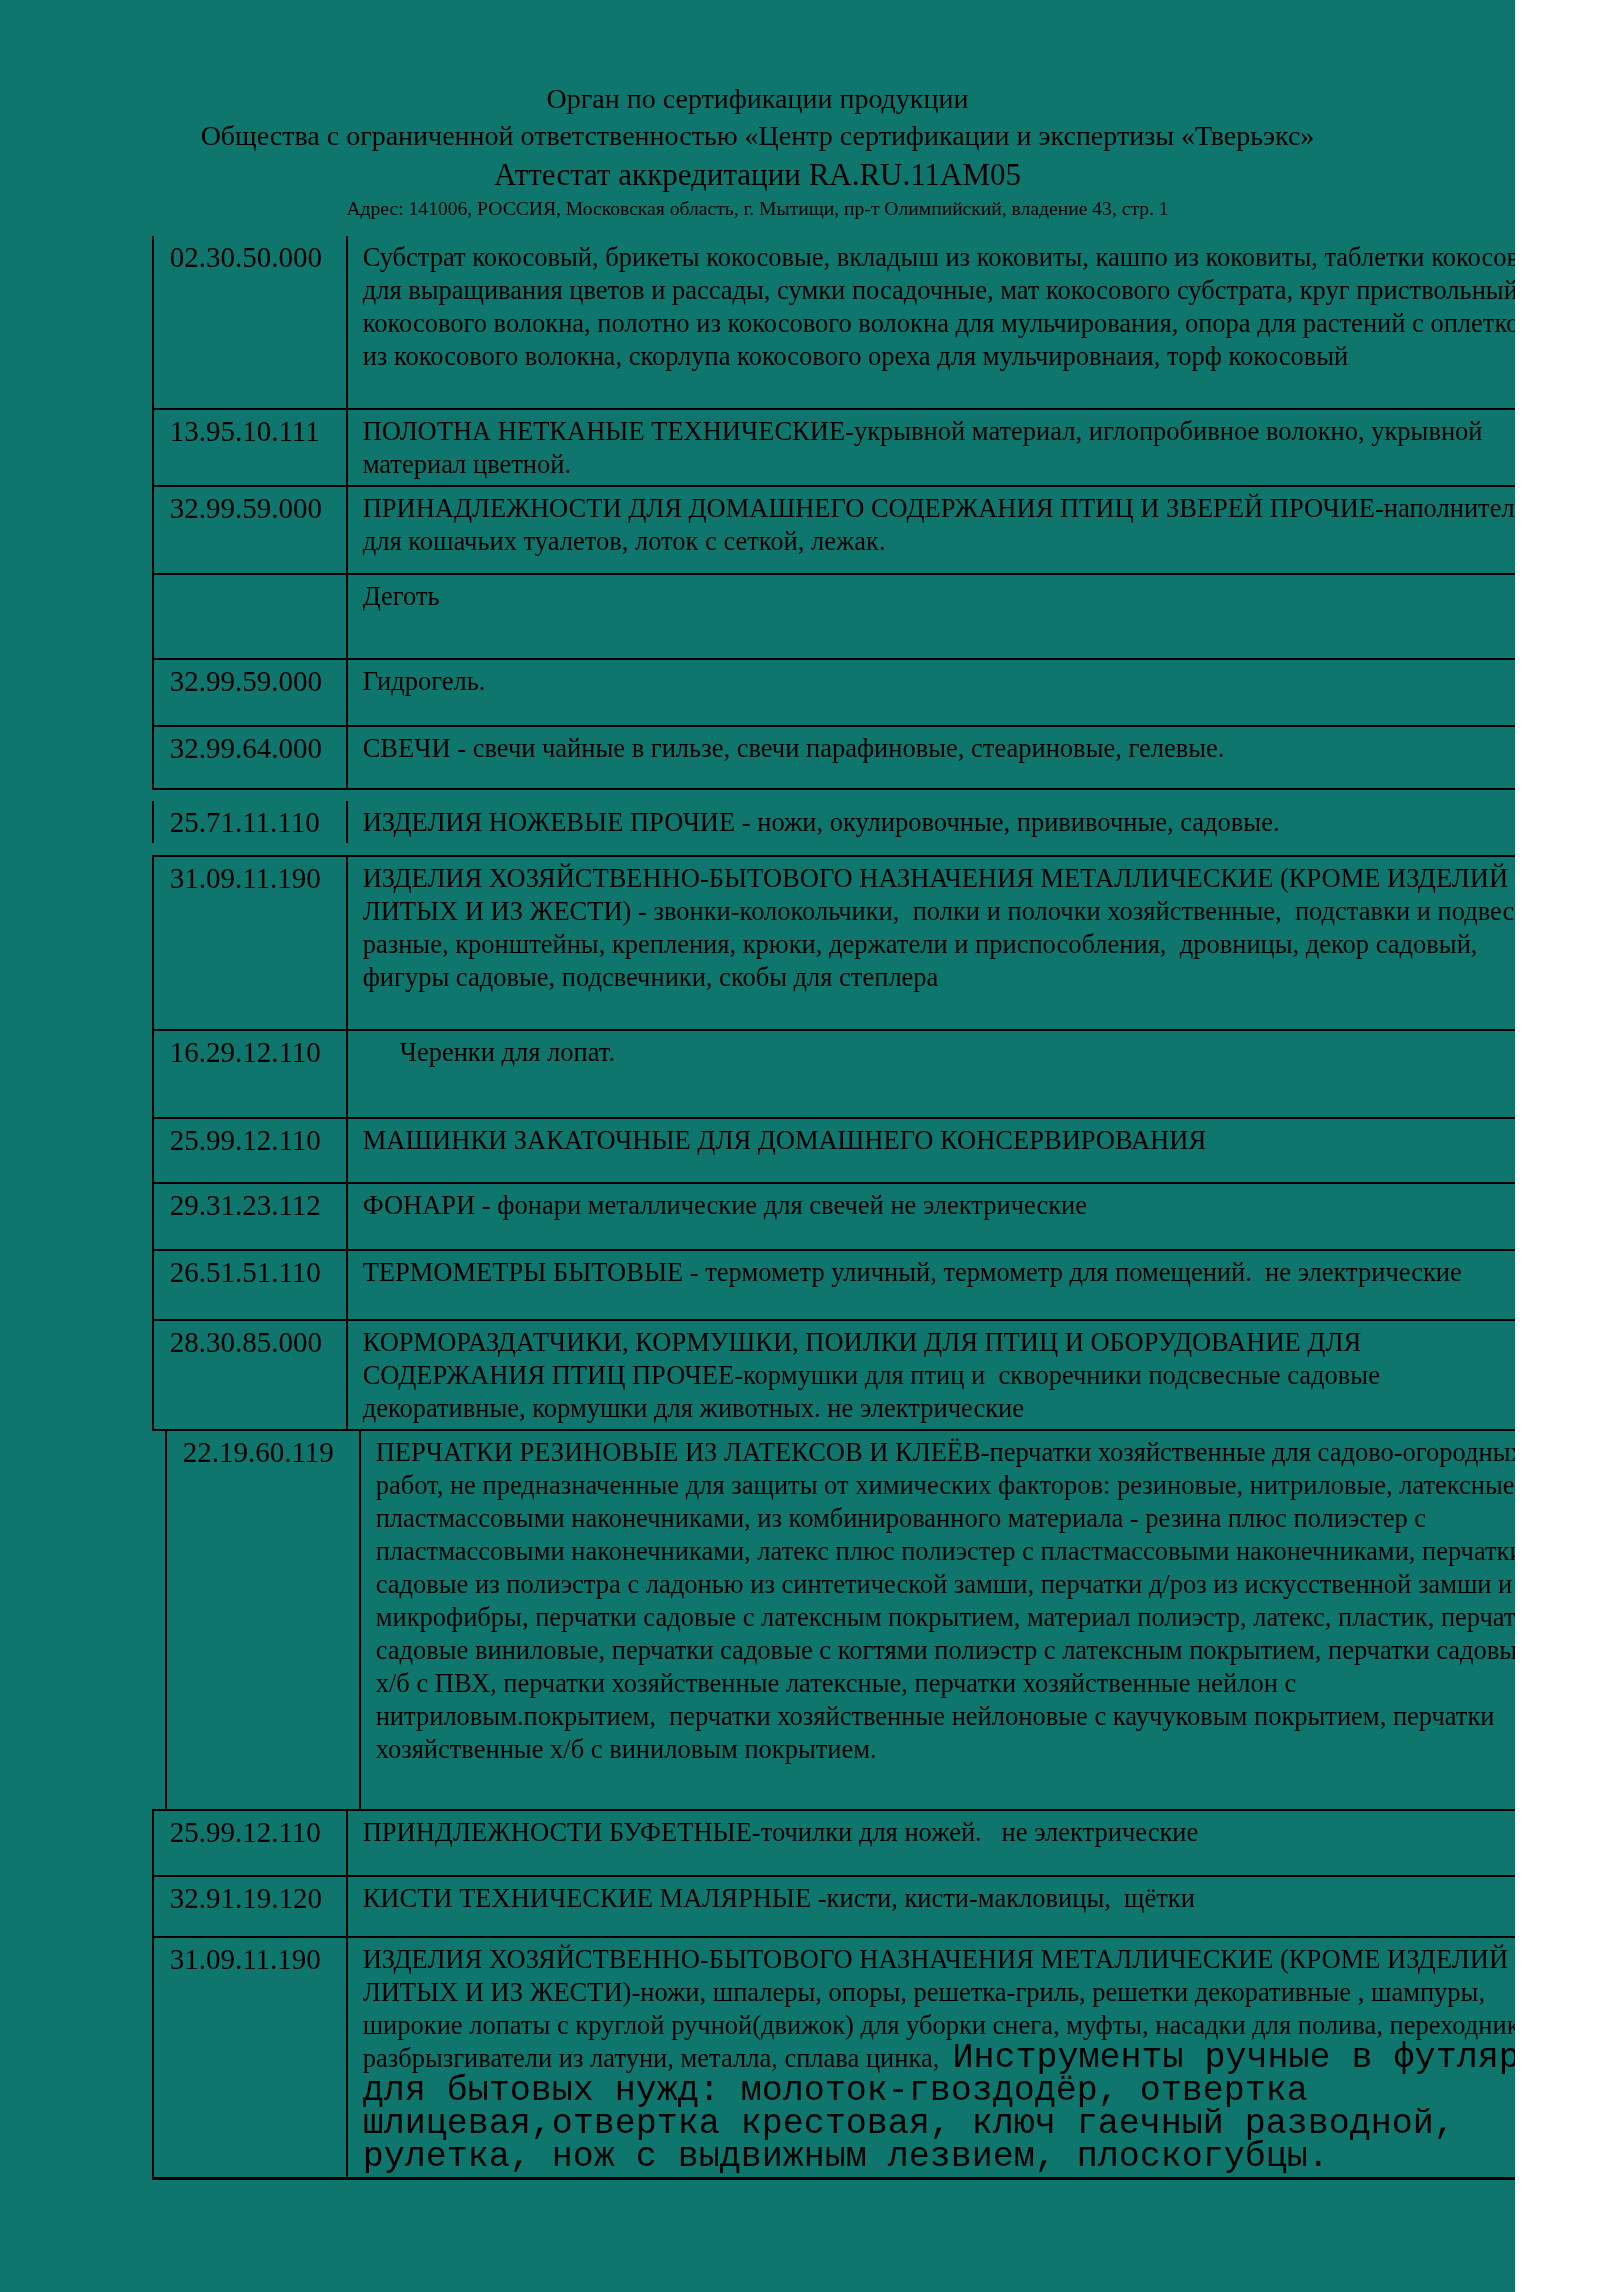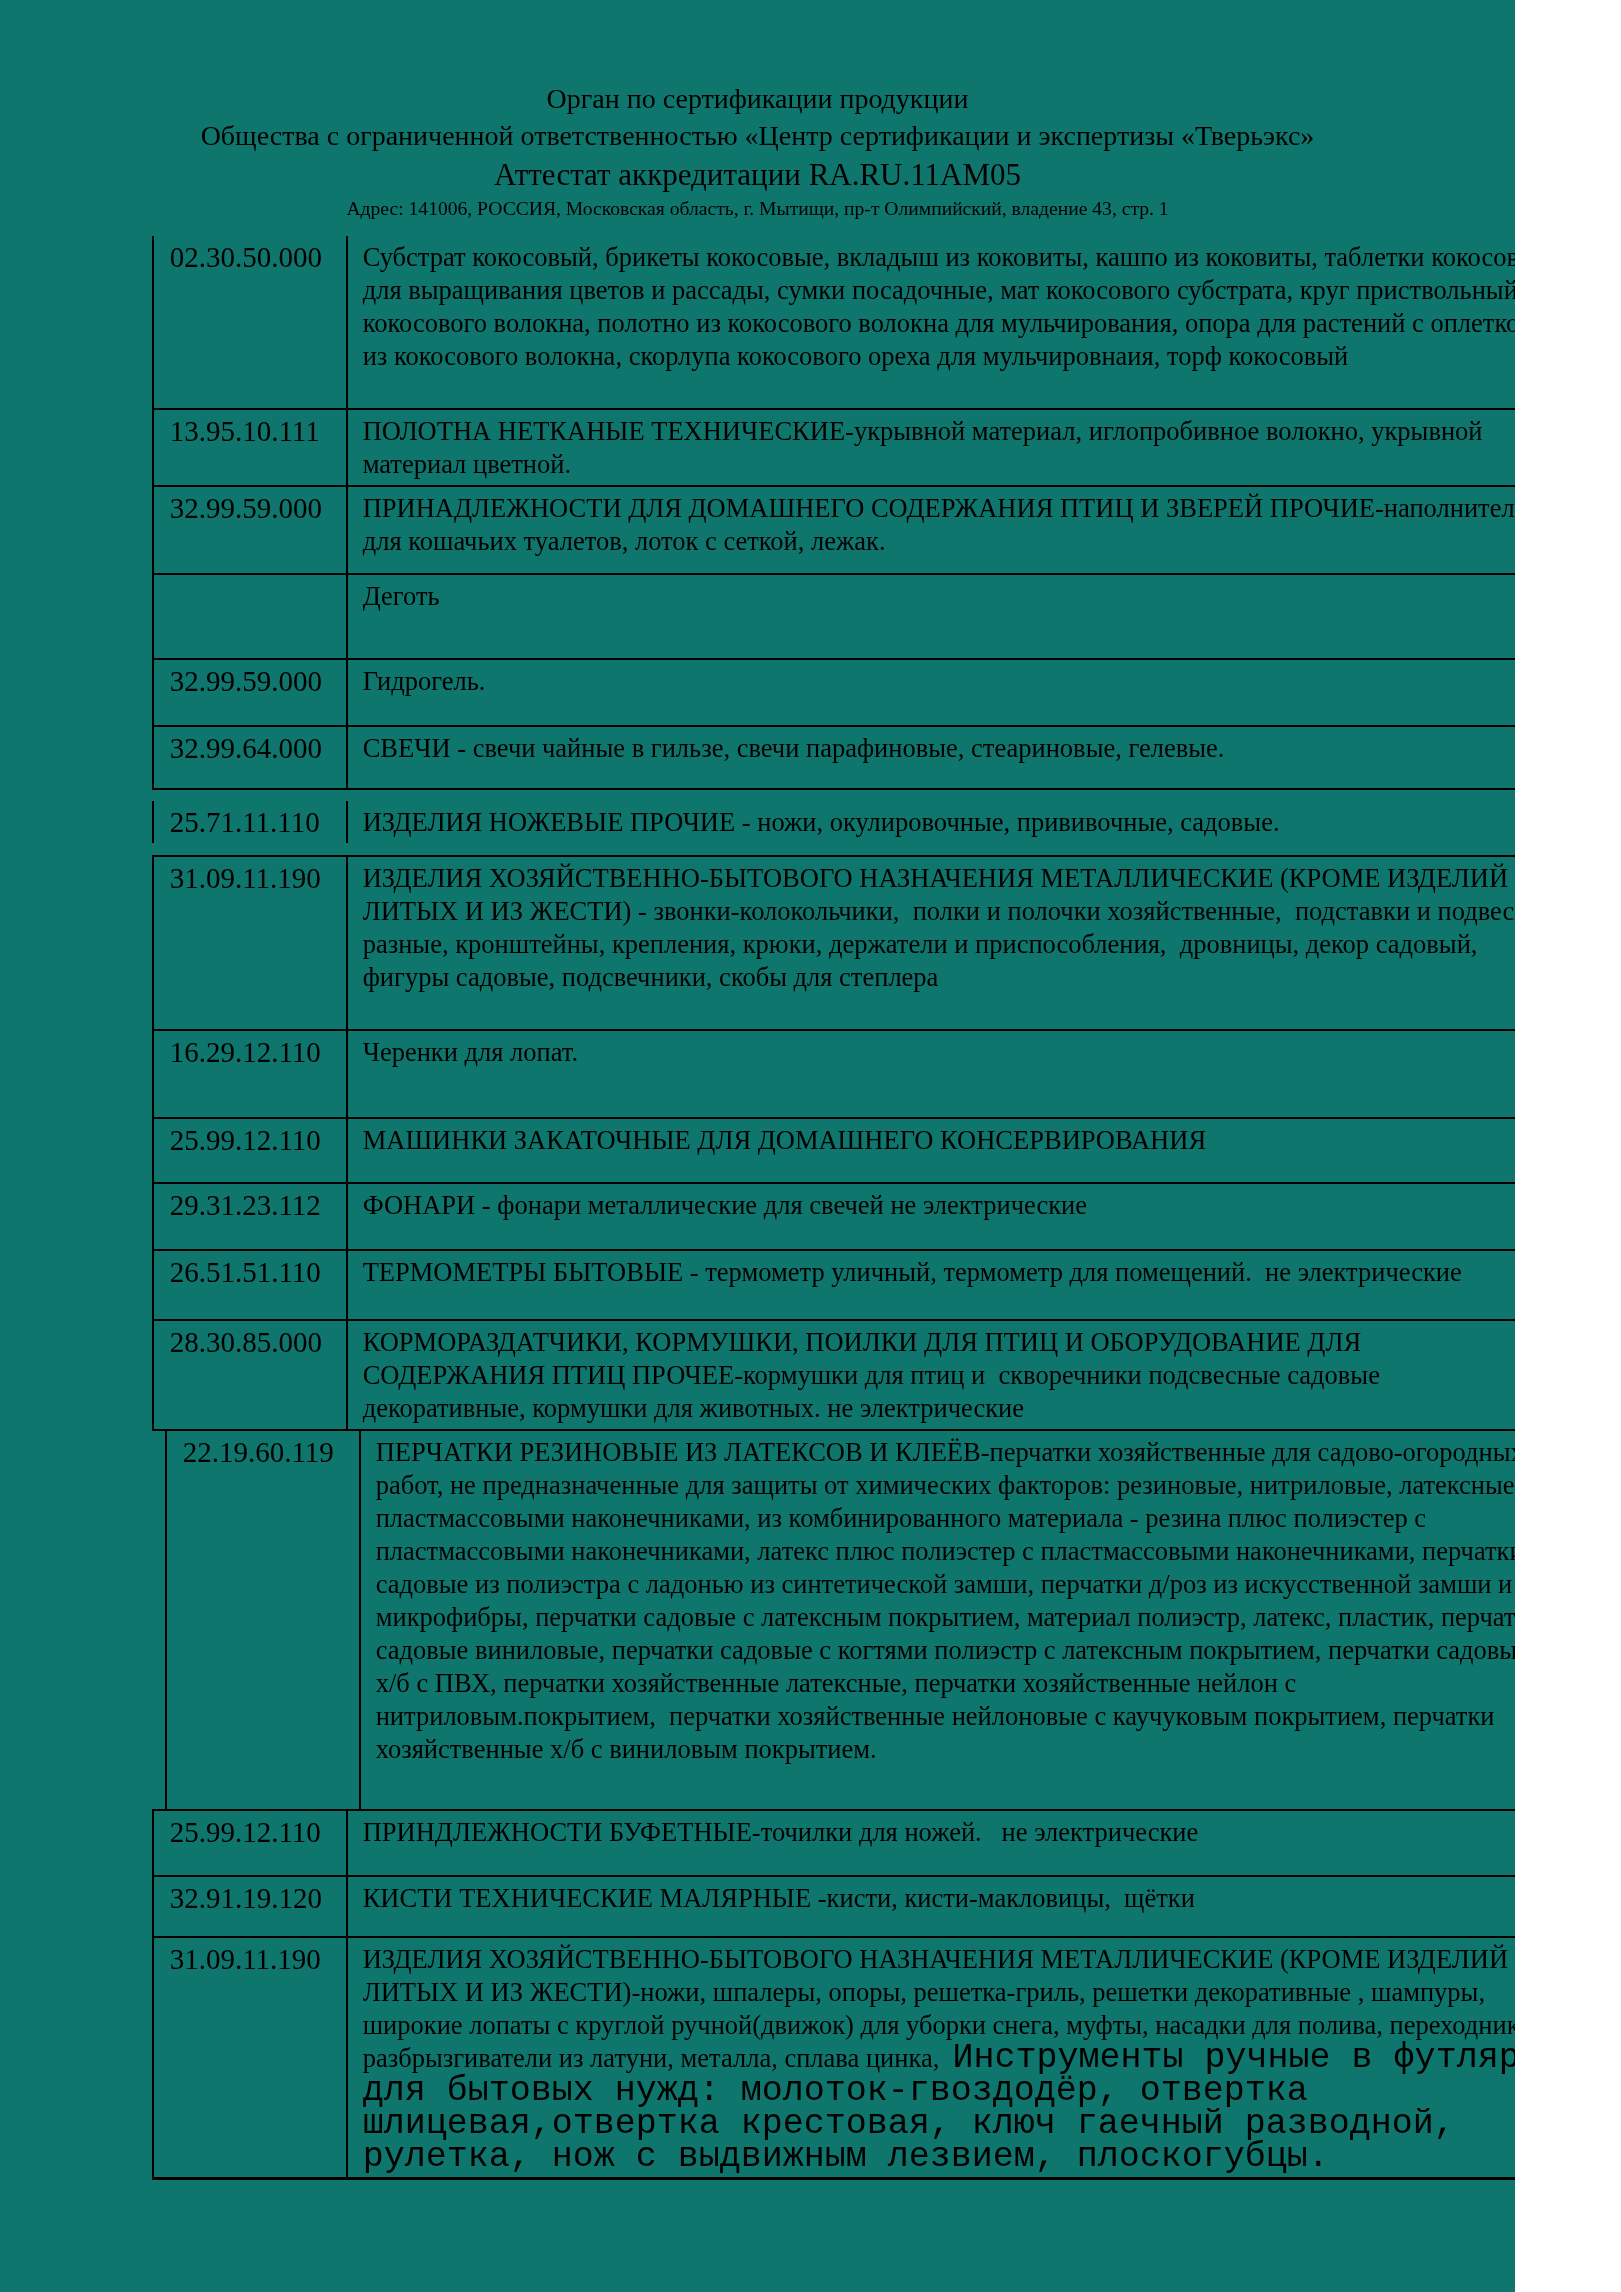--- a/index.html
+++ b/index.html
@@ -53,21 +53,21 @@
   .seg-sans  { font-family: Liberation Mono, monospace; font-size: 35px; margin-top: 28px; }
   
   .row:nth-child(1)  { min-height: 172px; }
   .row:nth-child(2)  { min-height: 71px;  }
   .row:nth-child(3)  { min-height: 86px;  }
   .row:nth-child(4)  { min-height: 83px;  }
   .row:nth-child(5)  { min-height: 65px;  }
   .row:nth-child(6)  { min-height: 61px;  }
   .row:nth-child(7)  { min-height: 65px; align-items: center;  }
   .row:nth-child(8)  { min-height: 172px; }
-  .row:nth-child(9)  { min-height: 86px;  }
+  .row:nth-child(9)  { min-height: 86px; gap: 37px;  }
   .row:nth-child(10) { min-height: 63px;  }
   .row:nth-child(11) { min-height: 65px;  }
   .row:nth-child(12) { min-height: 68px;  }
   .row:nth-child(13) { min-height: 101px; }
   .row:nth-child(14) { min-height: 378px; padding-left: 13px; }
   .row:nth-child(15) { min-height: 64px;  }
   .row:nth-child(16) { min-height: 59px;  }
   .row:nth-child(17) { min-height: 239px; }
 </style>
 </head>

